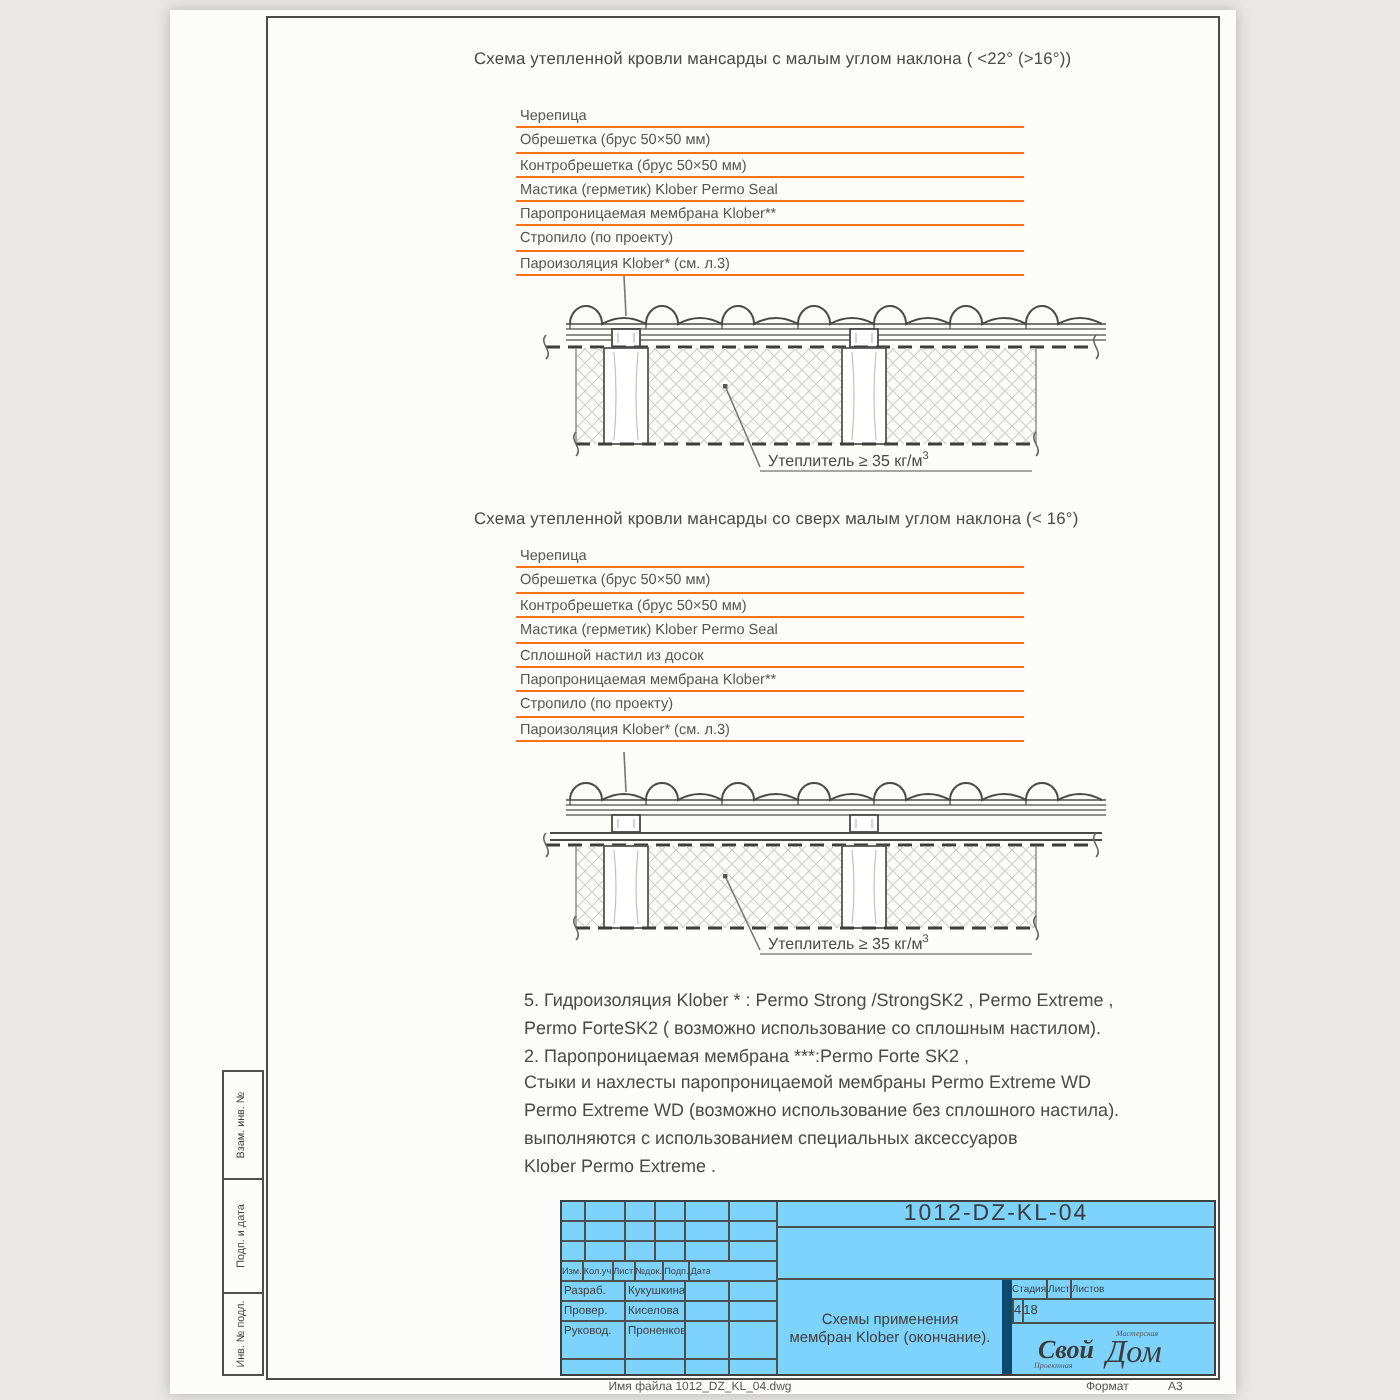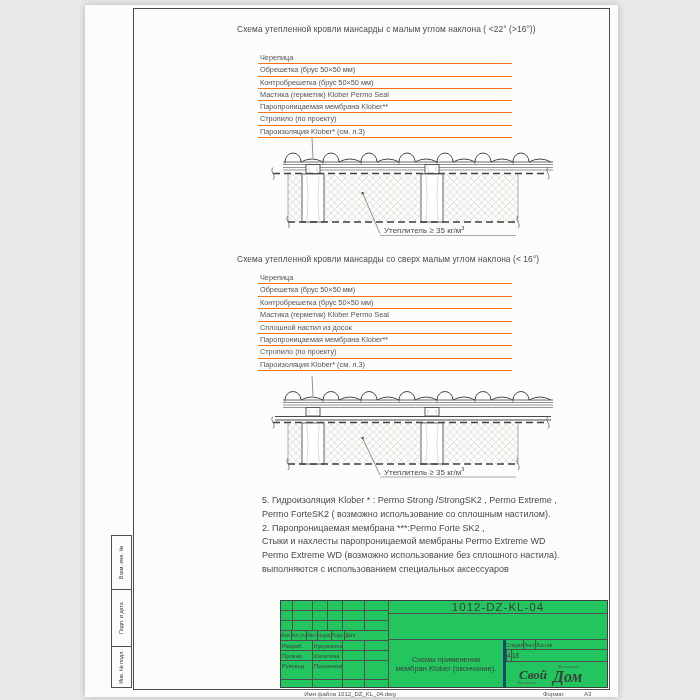--- a/index.html
+++ b/index.html
@@ -23,45 +23,45 @@
   
   .layer-list{width:254px;}
   .layer-row{position:relative;border-bottom:1px solid #f97316;overflow:hidden;}
   .layer-list-1 .layer-row{height:11.3px;}
   .layer-list-2 .layer-row{height:11.4px;}
   .layer-row span{font-size:7.3px;color:#555;padding-left:2px;white-space:nowrap;display:block;line-height:11px;}
   
   .notes{width:400px;}
   .note-line{font-size:9px;line-height:13.8px;color:#4a4a4a;white-space:nowrap;}
   
-  .titleblock{left:280px;top:600px;width:328px;height:88px;border:1px solid #3f3f3f;box-sizing:border-box;display:flex;background:#22c55e;}
+  .titleblock{left:280px;top:600px;width:328px;height:88px;border:1px solid #3f3f3f;box-sizing:border-box;display:flex;background:#7dd3fc;}
   .tb-left{width:108px;border-right:1px solid #4f4f4f;box-sizing:border-box;display:flex;flex-direction:column;}
   .tb-row{display:flex;border-bottom:1px solid #4f4f4f;box-sizing:border-box;}
   .tb-row:last-child{border-bottom:none;}
   .sc{border-right:1px solid #4f4f4f;box-sizing:border-box;overflow:hidden;white-space:nowrap;}
   .sc:last-child{border-right:none;}
   .h10{height:10px;} .h8{height:8px;flex:1;}
   .w1{width:12px;} .w2{width:20px;} .w3{width:15px;} .w4{width:15px;} .w5{width:22px;} .w6{flex:1;}
   .wr1{width:32px;} .wr2{width:30px;}
   .sig-head .sc{font-size:4.6px;line-height:10px;text-align:center;color:#3f3f3f;}
   .sig-row .sc{font-size:5.8px;line-height:10px;color:#3f3f3f;padding-left:1px;}
   .tb-right{flex:1;display:flex;flex-direction:column;}
   .doc-number{height:13px;border-bottom:1px solid #4f4f4f;box-sizing:border-box;text-align:center;font-size:11.5px;line-height:13px;letter-spacing:1px;color:#3c3c3c;}
   .doc-empty{height:26px;border-bottom:1px solid #4f4f4f;box-sizing:border-box;}
   .tb-bottom{flex:1;display:flex;}
-  .doc-title{width:117px;border-right:3px solid #0c4a6e;box-sizing:border-box;display:flex;flex-direction:column;justify-content:center;text-align:center;}
+  .doc-title{width:117px;border-right:5px solid #0c4a6e;box-sizing:border-box;display:flex;flex-direction:column;justify-content:center;text-align:center;}
   .doc-title div{font-size:7.5px;line-height:9px;color:#3f3f3f;}
   .tb-right-col{flex:1;display:flex;flex-direction:column;}
   .stage-row{display:flex;border-bottom:1px solid #4f4f4f;box-sizing:border-box;}
   .stage-row .sc{text-align:center;}
   .stage-head{height:10px;} .stage-head .sc{font-size:5px;line-height:10px;color:#3f3f3f;}
   .stage-vals{height:12px;} .stage-vals .sc{font-size:6.5px;line-height:12px;color:#3f3f3f;}
   .logo-cell{flex:1;position:relative;font-family:"Liberation Serif",serif;}
   .logo-w1{position:absolute;left:13px;top:5px;font-style:italic;font-size:13px;font-weight:bold;color:#3c3c3c;}
-  .logo-w2{position:absolute;left:47px;top:6px;font-style:italic;font-size:16px;font-weight:bold;color:#3c3c3c;}
+  .logo-w2{position:absolute;left:47px;top:6px;font-style:italic;font-size:16px;font-weight:normal;color:#3c3c3c;}
   .logo-small-top{position:absolute;left:52px;top:2px;font-size:4px;font-style:italic;color:#555;}
   .logo-small-bottom{position:absolute;left:11px;bottom:2px;font-size:4px;font-style:italic;color:#555;}
   
   .vbox{left:111px;width:21px;border:1px solid #4f4f4f;box-sizing:border-box;background:#fcfcfb;position:absolute;}
   .vb1{top:535px;height:55px;} .vb2{top:589px;height:58px;} .vb3{top:646px;height:42px;}
   .vtext{position:absolute;left:0;top:100%;transform-origin:0 0;transform:rotate(-90deg);height:19px;text-align:center;font-size:5.4px;line-height:19px;color:#3f3f3f;white-space:nowrap;}
   .vb1 .vtext{width:53px;} .vb2 .vtext{width:56px;} .vb3 .vtext{width:40px;}
   
   .meta{font-size:6px;color:#555;top:690px;height:8px;line-height:8px;}
   
@@ -231,20 +231,21 @@
   </g>
 </svg>
 
 <div class="abs notes" style="left:262px;top:494px;">
     <div class="note-line">5. Гидроизоляция Klober * :  Permo Strong /StrongSK2 , Permo Extreme ,</div>
     <div class="note-line">Permo ForteSK2 ( возможно использование со сплошным настилом).</div>
     <div class="note-line">2. Паропроницаемая мембрана ***:Permo Forte SK2 ,</div>
     <div class="note-line">Стыки и нахлесты паропроницаемой мембраны Permo Extreme WD</div>
     <div class="note-line">Permo Extreme WD (возможно использование без сплошного настила).</div>
     <div class="note-line">выполняются с использованием  специальных аксессуаров</div>
+    <div class="note-line">Klober Permo Extreme .</div>
   </div>
 
 <div class="abs titleblock">
   <div class="tb-left">
     <div class="tb-row h10">
         <div class="sc w1"></div>
         <div class="sc w2"></div>
         <div class="sc w3"></div>
         <div class="sc w4"></div>
         <div class="sc w5"></div>

